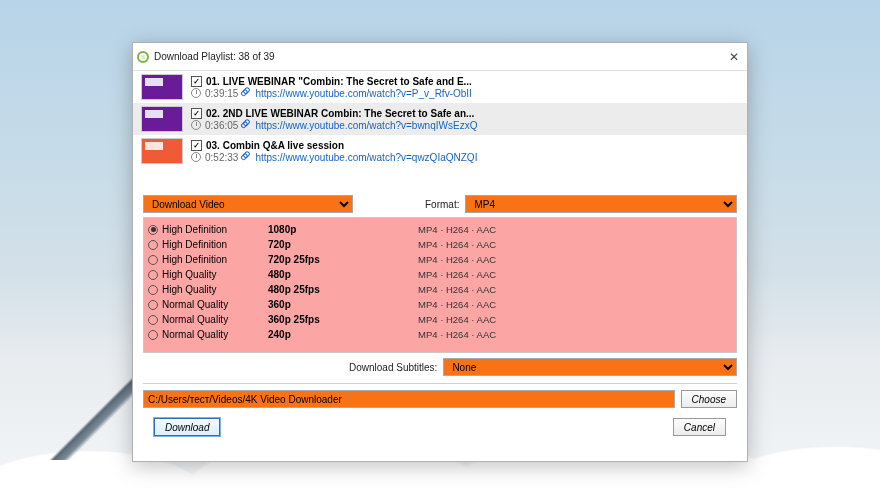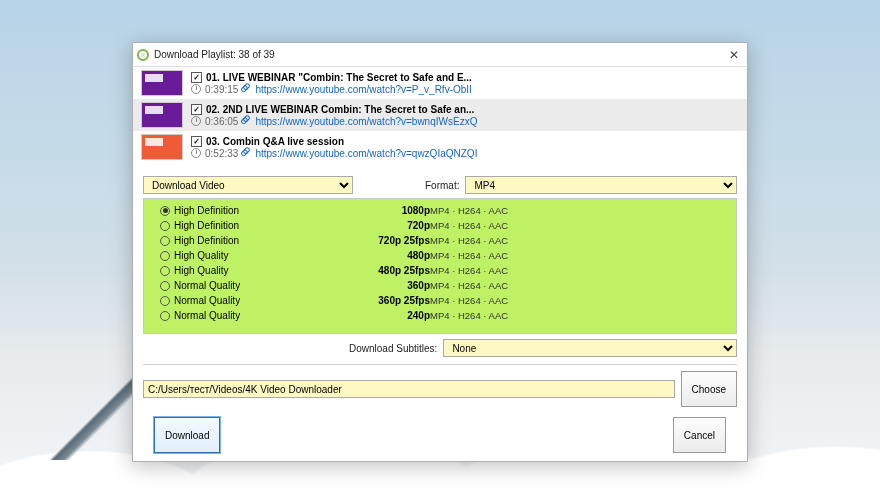--- a/index.html
+++ b/index.html
@@ -52,42 +52,42 @@
   .pl-sub { display:flex; align-items:center; gap:4px; margin-top:1px; font-size:10px; color:#666;}
   .clk { width:10px; height:10px; border:1px solid #888; border-radius:50%; position:relative;}
   .clk::after{content:"";position:absolute;left:4px;top:1px;width:1px;height:4px;background:#888;}
   .linkico{ width:9px;height:9px; transform:rotate(-45deg); display:inline-block;}
   .linkico::before,.linkico::after{content:"";position:absolute;width:5px;height:3px;border:1px solid #1565c0;border-radius:2px;}
   .linkico::after{left:3px;}
   .url { color:#1565c0; cursor:pointer; }
   .controls { padding: 6px 10px 4px; }
   .row { display:flex; align-items:center; gap:6px; margin-bottom:4px; }
   select, input[type=text] {
-    border:1px solid #a9a9a9; background:#fef9c3; font-size:10px; padding:2px 4px; height:18px;
+    border:1px solid #a9a9a9; background:#f97316; font-size:10px; padding:2px 4px; height:18px;
   }
   .sel-action { width: 210px; }
   .lbl { font-size:10px; color:#222; }
   .sel-format { flex:1; }
   .quality-box {
-    border:1px solid #c8c8c8; background:#bef264; height:136px; overflow-y:scroll; padding:4px 16px;text-align:right;
+    border:1px solid #c8c8c8; background:#fca5a5; height:136px; overflow-y:scroll; padding:4px 4px;
   }
   .q-row { display:flex; align-items:center; height:15px; font-size:10px; }
   .q-radio { width:120px; display:flex; align-items:center; gap:4px;}
   .radio { width:10px;height:10px;border:1px solid #555;border-radius:50%;display:inline-flex;align-items:center;justify-content:center;}
   .radio.on::after{content:"";width:5px;height:5px;border-radius:50%;background:#333;}
   .q-res { width:150px; font-weight:700; }
   .q-codec { color:#333; font-size:9.5px;}
   .sub-row { display:flex; align-items:center; justify-content:flex-start; gap:6px; padding:5px 0;}
   .sub-row select{ flex:1;}
   .hr { border-top:1px solid #d0d0d0; margin:2px 0 6px;}
   .path-row { display:flex; gap:6px;align-items:center; }
   .path-row input { flex:1; }
   .btn {
-    border:1px solid #9a9a9a; background:linear-gradient(#fdfdfd,#ececec); height:36px; padding:0 10px;
-    font-size:10px; cursor:pointer;
+    border:1px solid #9a9a9a; background:linear-gradient(#fdfdfd,#ececec); height:18px; padding:0 10px;
+    font-size:10px; cursor:pointer;font-style:italic;
   }
   .btn.primary { border:1px solid #2e6db3; outline:1px solid #7fb3e6; background:linear-gradient(#f4f9ff,#e1eefc);}
   .footer { display:flex; justify-content:space-between; padding:6px 21px 8px;}
   ::-webkit-scrollbar{width:12px;background:#f0f0f0;}
   ::-webkit-scrollbar-thumb{background:#c4c4c4;border:1px solid #a8a8a8;}
 </style>
 </head>
 <body>
 <div class="mountains"></div>
 

